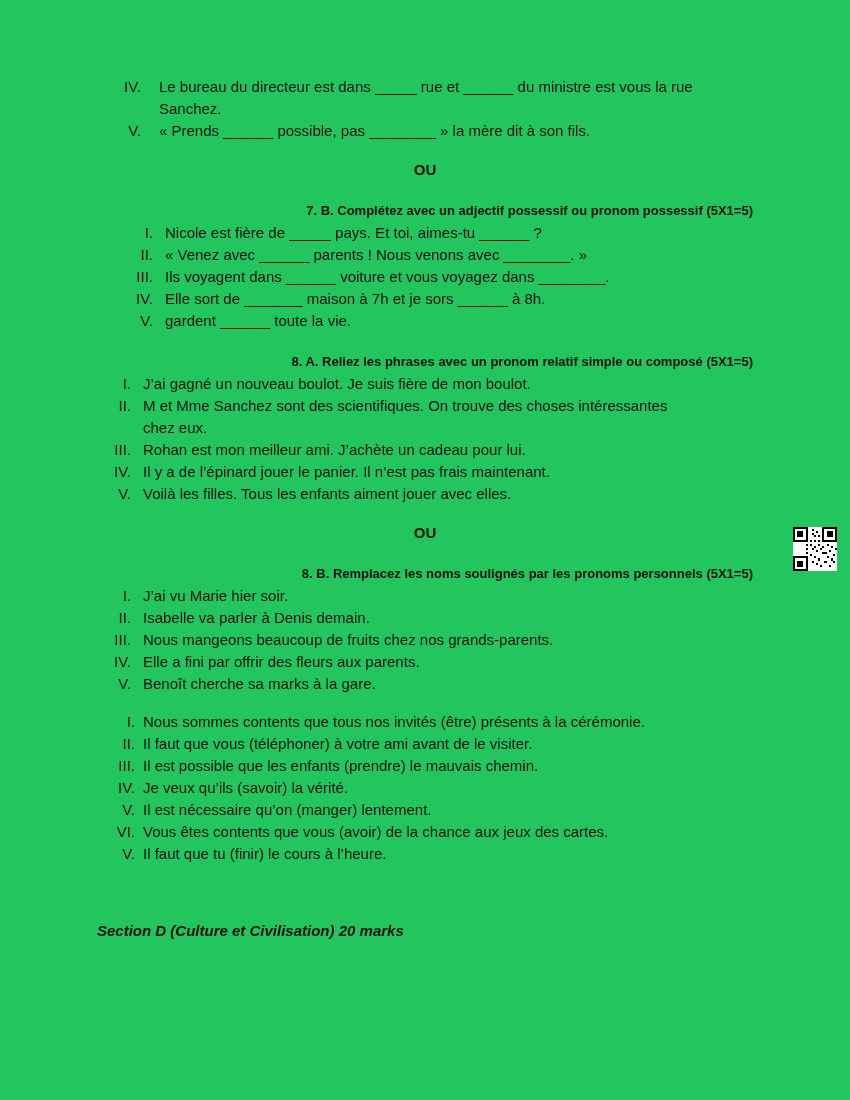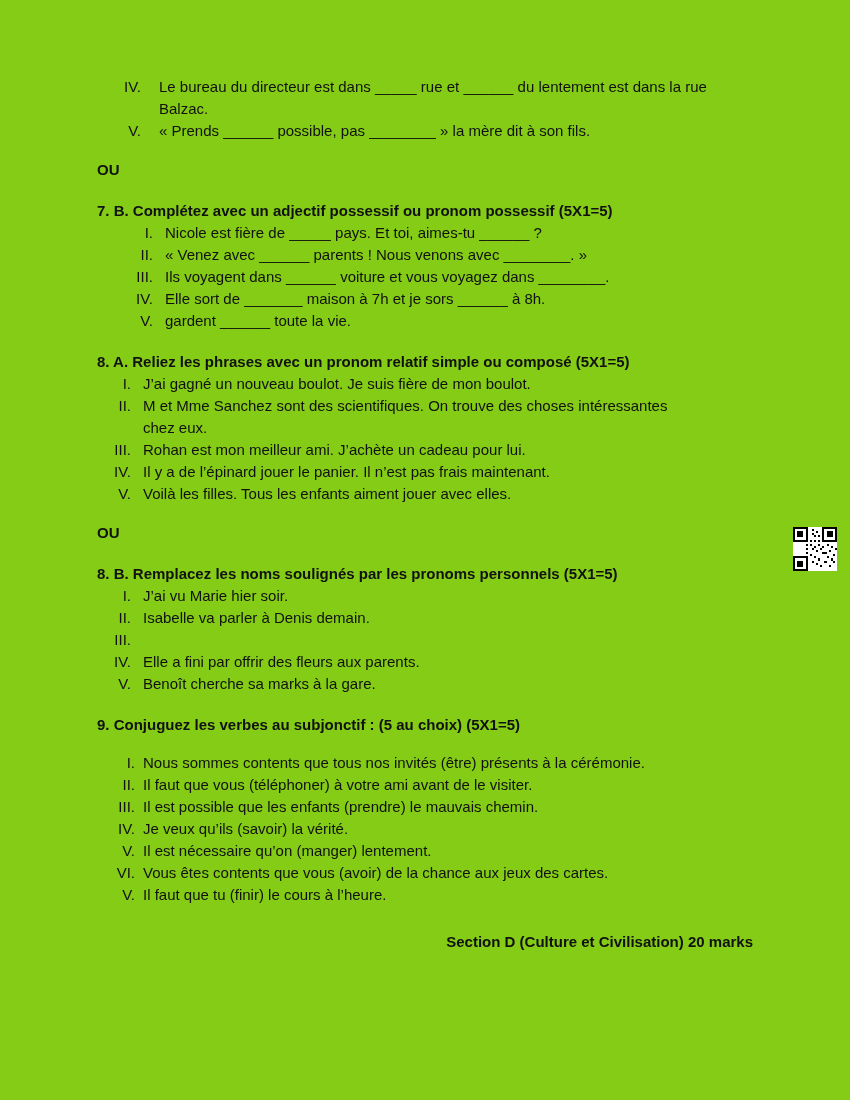--- a/index.html
+++ b/index.html
@@ -1,35 +1,37 @@
 <!DOCTYPE html>
 <html><head>
 <meta charset="utf-8">
 <style>
   html, body { margin: 0; padding: 0; background: #ffffff; }
   .page {
     position: relative;
     width: 850px;
     height: 1100px;
-    background: #84cc16;
+    background: #22c55e;
     overflow: hidden;
     font-family: "Liberation Sans", sans-serif;
     font-size: 15px;
     line-height: 22px;
     color: #111111;
   }
   .content { padding: 76px 97px 0 97px; }
   .sec { margin: 0; }
   .heading {
     font-weight: bold;
-    font-size: 15px;
+    font-size: 13px;
     margin: 19px 0 0 0;
     white-space: pre;
+    text-align: right;
   }
   .ou {
+    text-align: center;
     font-weight: bold;
     margin-top: 17px;
   }
   .item { display: flex; align-items: flex-start; }
   .num {
     flex: 0 0 38px;
     text-align: right;
     margin-right: 12px;
     white-space: pre;
   }
@@ -39,45 +41,46 @@
 
   
   .sec-top .num { flex-basis: 44px; margin-right: 18px; }
   .sec-7b .item { padding-left: 18px; }
   .sec-8a .num, .sec-8b .num { flex-basis: 34px; }
   .sec-9 .num { margin-right: 8px; }
   .sec-9 { margin-top: 0; }
   .sec-9 .items { margin-top: 16px; }
 
   .footer-line {
-    text-align: right;
+    text-align: left;
     font-weight: bold;
-    margin-top: 25px;
+    margin-top: 55px;
+    font-style: italic;
   }
 
   .qr {
     position: absolute;
     left: 793px;
     top: 527px;
     width: 44px;
     height: 44px;
   }
 </style>
 </head>
 <body>
 
 <div class="page">
   <div class="content">
 
     <section class="sec sec-top">
       <div class="item">
         <span class="num">IV.</span>
         <div class="txt">
-            <div class="line"><span>Le bureau du directeur est dans _____ rue et ______ du lentement est dans la rue</span></div>
-            <div class="line"><span>Balzac.</span></div>
+            <div class="line"><span>Le bureau du directeur est dans _____ rue et ______ du ministre est vous la rue</span></div>
+            <div class="line"><span>Sanchez.</span></div>
           </div>
       </div>
       <div class="item">
         <span class="num">V.</span>
         <div class="txt">
             <div class="line"><span>« Prends ______ possible, pas ________ » la mère dit à son fils.</span></div>
           </div>
       </div>
     </section>
 
@@ -168,38 +171,40 @@
             </div>
         </div>
         <div class="item">
           <span class="num">II.</span>
           <div class="txt">
               <div class="line"><span class="u">Isabelle</span><span> va parler </span><span class="u">à Denis</span><span> demain.</span></div>
             </div>
         </div>
         <div class="item">
           <span class="num">III.</span>
+          <div class="txt">
+              <div class="line"><span>Nous mangeons beaucoup </span><span class="u">de fruits</span><span> chez </span><span class="u">nos grands-parents</span><span>.</span></div>
+            </div>
         </div>
         <div class="item">
           <span class="num">IV.</span>
           <div class="txt">
               <div class="line"><span>Elle a fini par offrir </span><span class="u">des fleurs</span><span> </span><span class="u">aux parents</span><span>.</span></div>
             </div>
         </div>
         <div class="item">
           <span class="num">V.</span>
           <div class="txt">
               <div class="line"><span>Benoît cherche </span><span class="u">sa marks</span><span> </span><span class="u">à la gare</span><span>.</span></div>
             </div>
         </div>
       </div>
     </section>
 
     <section class="sec sec-9">
-      <h3 class="heading">9. Conjuguez les verbes au subjonctif : (5 au choix) (5X1=5)</h3>
       <div class="items">
         <div class="item">
           <span class="num">I.</span>
           <div class="txt">
               <div class="line"><span>Nous sommes contents que tous nos invités (être) présents à la cérémonie.</span></div>
             </div>
         </div>
         <div class="item">
           <span class="num">II.</span>
           <div class="txt">

